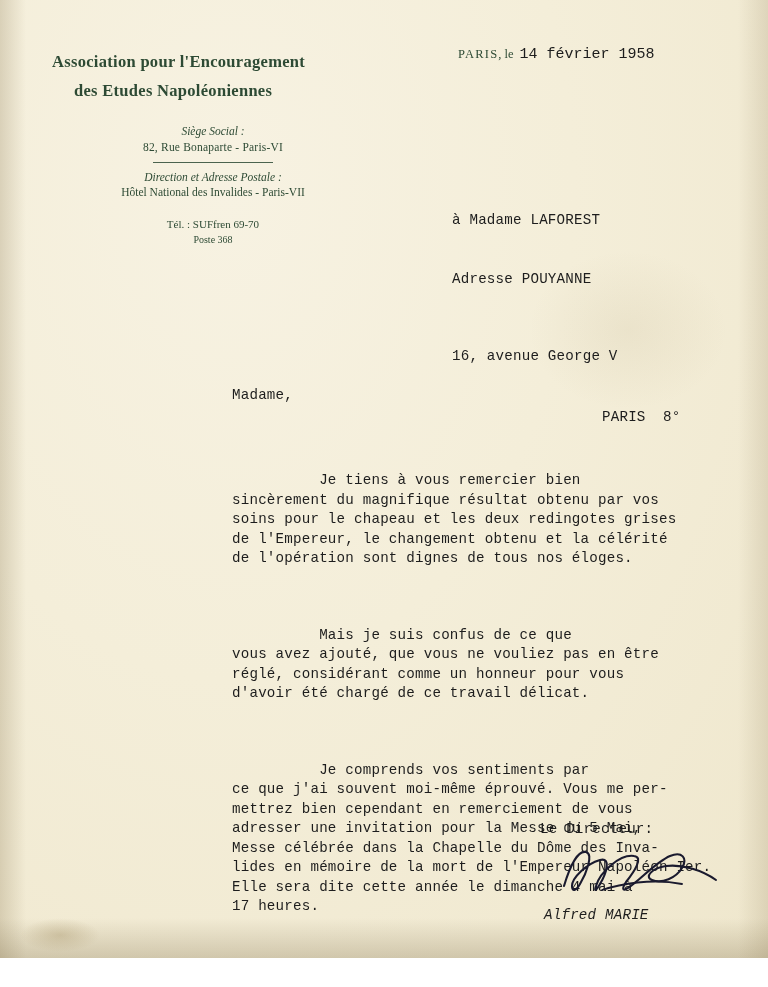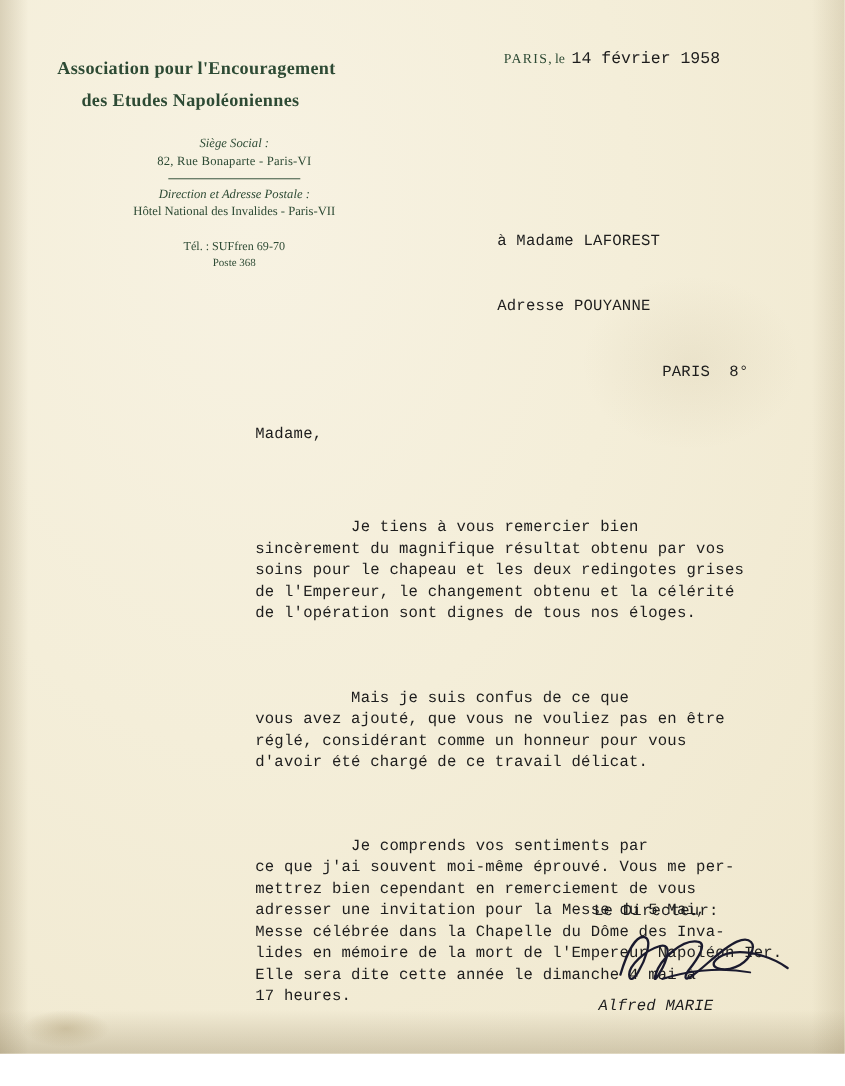--- a/index.html
+++ b/index.html
@@ -229,20 +229,21 @@
     <div class="lh-poste">Poste 368</div>
   </div>
 
   <div class="dateline">
     <span class="place">PARIS</span><span class="lecomma">, le</span><span class="date">14 février 1958</span>
   </div>
 
   <div class="recipient typed">
     <div>à Madame LAFOREST</div>
     <div>Adresse POUYANNE</div>
+    <div class="r3">16, avenue George V</div>
     <div class="r4">PARIS  8°</div>
   </div>
 
   <div class="salutation typed">Madame,</div>
 
   <div class="body typed">
     <div class="para">          Je tiens à vous remercier bien
 sincèrement du magnifique résultat obtenu par vos
 soins pour le chapeau et les deux redingotes grises
 de l'Empereur, le changement obtenu et la célérité

